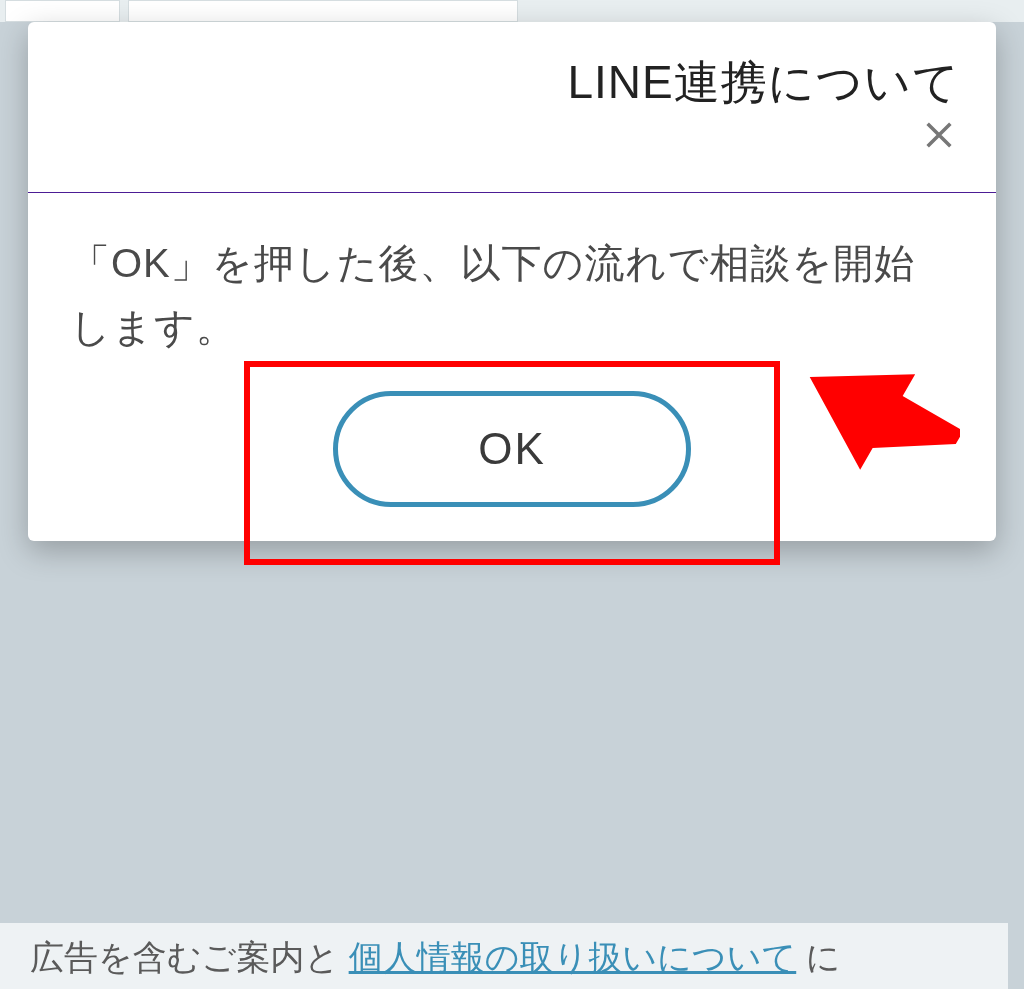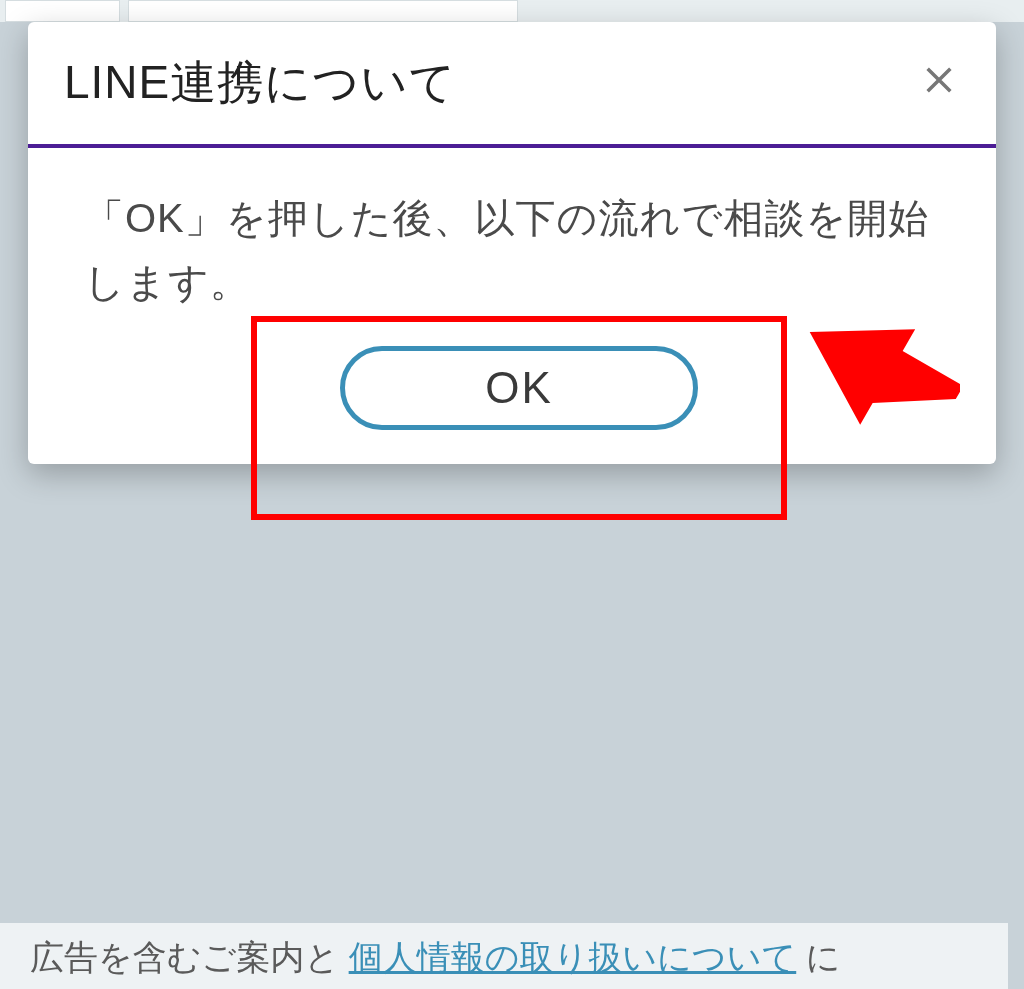--- a/index.html
+++ b/index.html
@@ -61,24 +61,25 @@
       left: 28px;
       right: 28px;
       background: #ffffff;
       border-radius: 6px;
       box-shadow: 0 10px 30px rgba(0,0,0,0.25);
       padding-bottom: 24px;
     }
     
     .modal-header {
       display: flex;
-      align-items: center;
+      align-items: flex-end;
       justify-content: space-between;
       padding: 30px 36px 30px 36px;
-      border-bottom: 4px solid #4c1d95;
+      border-bottom: 1px solid #4c1d95;
+      flex-direction: column;
     }
     
     .modal-title {
       font-size: 46px;
       font-weight: 400;
       color: #222;
       letter-spacing: 1px;
     }
     
     .close-btn {
@@ -94,21 +95,20 @@
       height: 34px;
       stroke: #777;
       stroke-width: 2.5;
     }
     
     .modal-body {
       padding: 38px 42px 10px 42px;
       font-size: 40px;
       line-height: 1.6;
       color: #4a4a4a;
-      margin-left: 14px;
     }
     
     .intro {
       margin-bottom: 32px;
       letter-spacing: 1px;
     }
     
     .steps {
       list-style: none;
       margin-bottom: 34px;
@@ -145,21 +145,21 @@
       width: 536px;
       height: 204px;
       left: 50%;
       transform: translateX(-50%);
       top: -30px;
     }
     
     .ok-button {
       border: 5px solid #3a8fb7;
       border-radius: 66px;
-      padding: 12px 140px;
+      padding: 28px 140px;
       font-size: 44px;
       color: #3a3a3a;
       background: #fff;
       cursor: pointer;
       letter-spacing: 2px;
     }
     
     .arrow-wrap {
       position: absolute;
       right: -6px;

